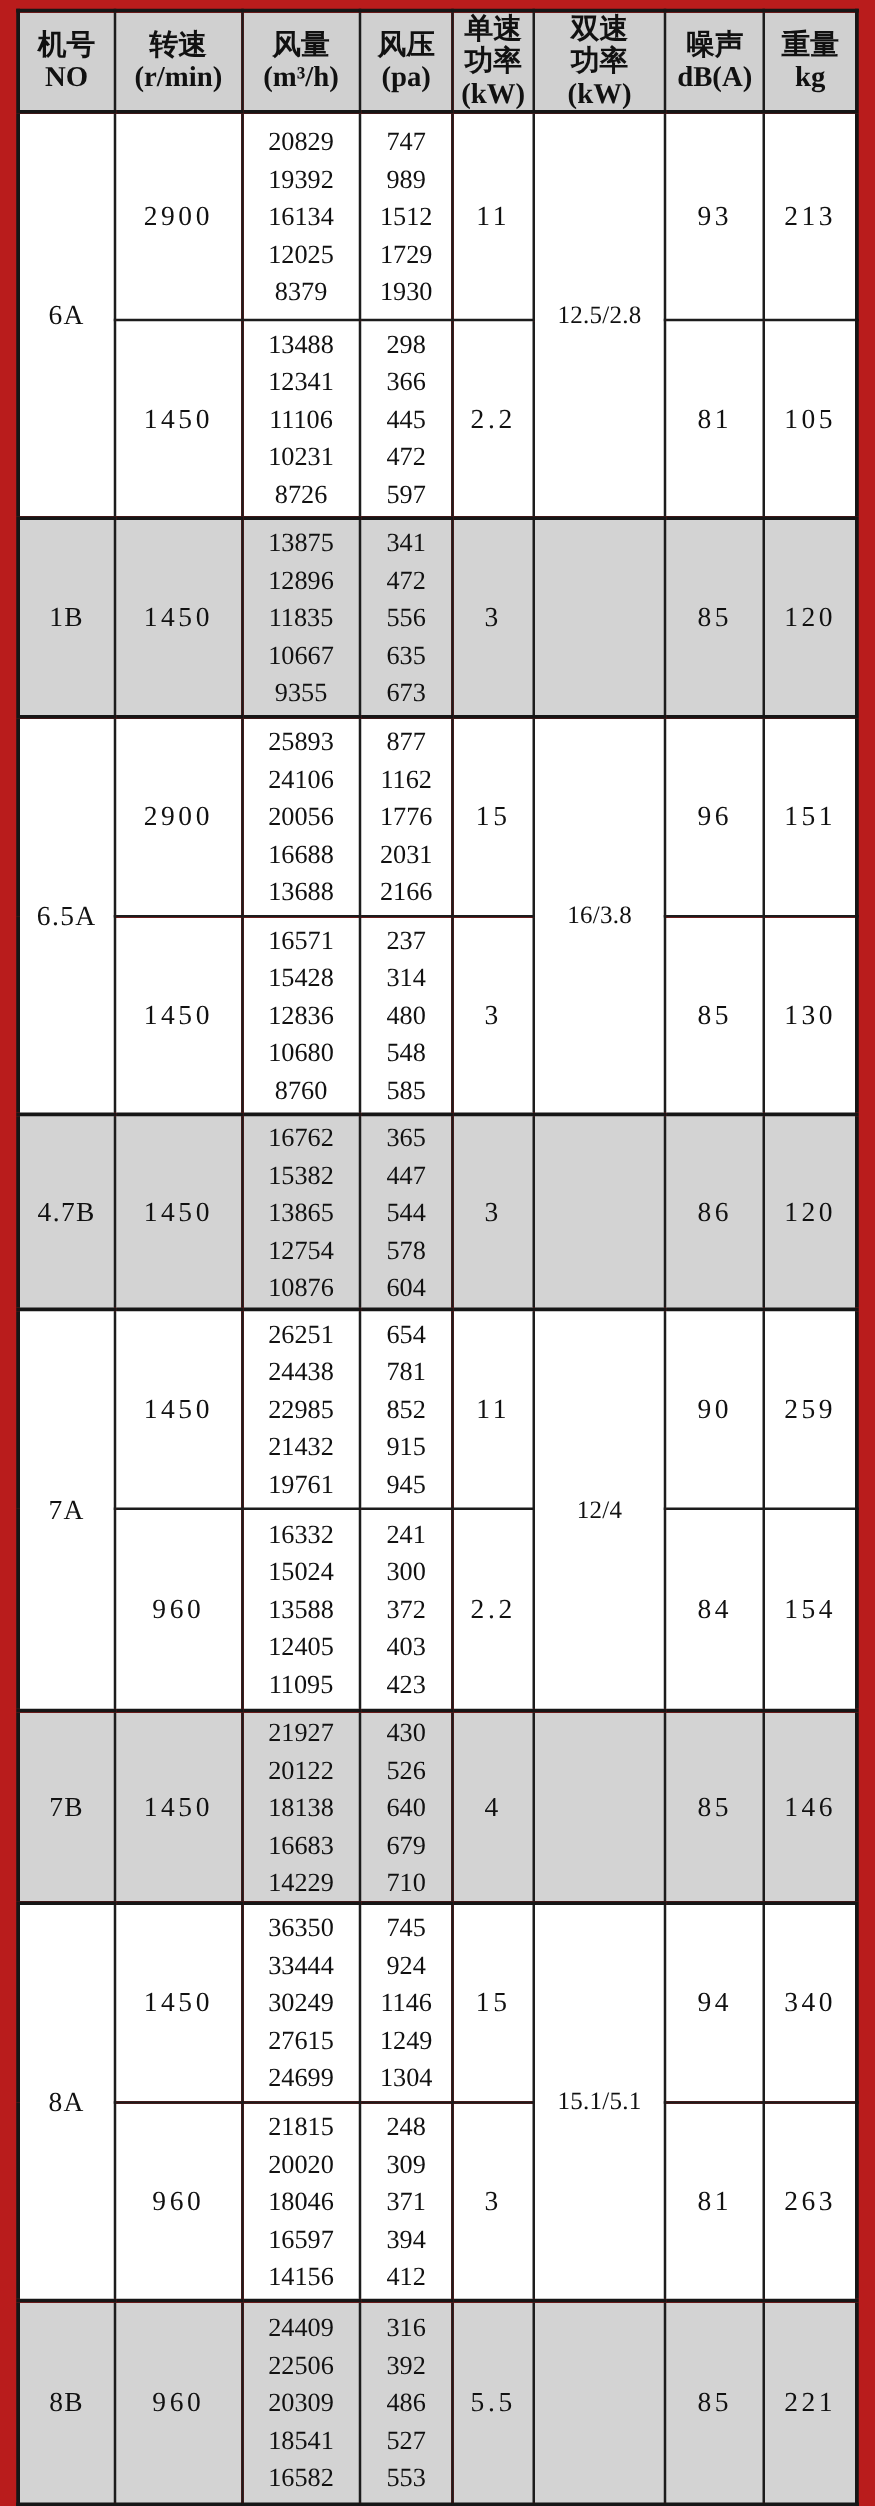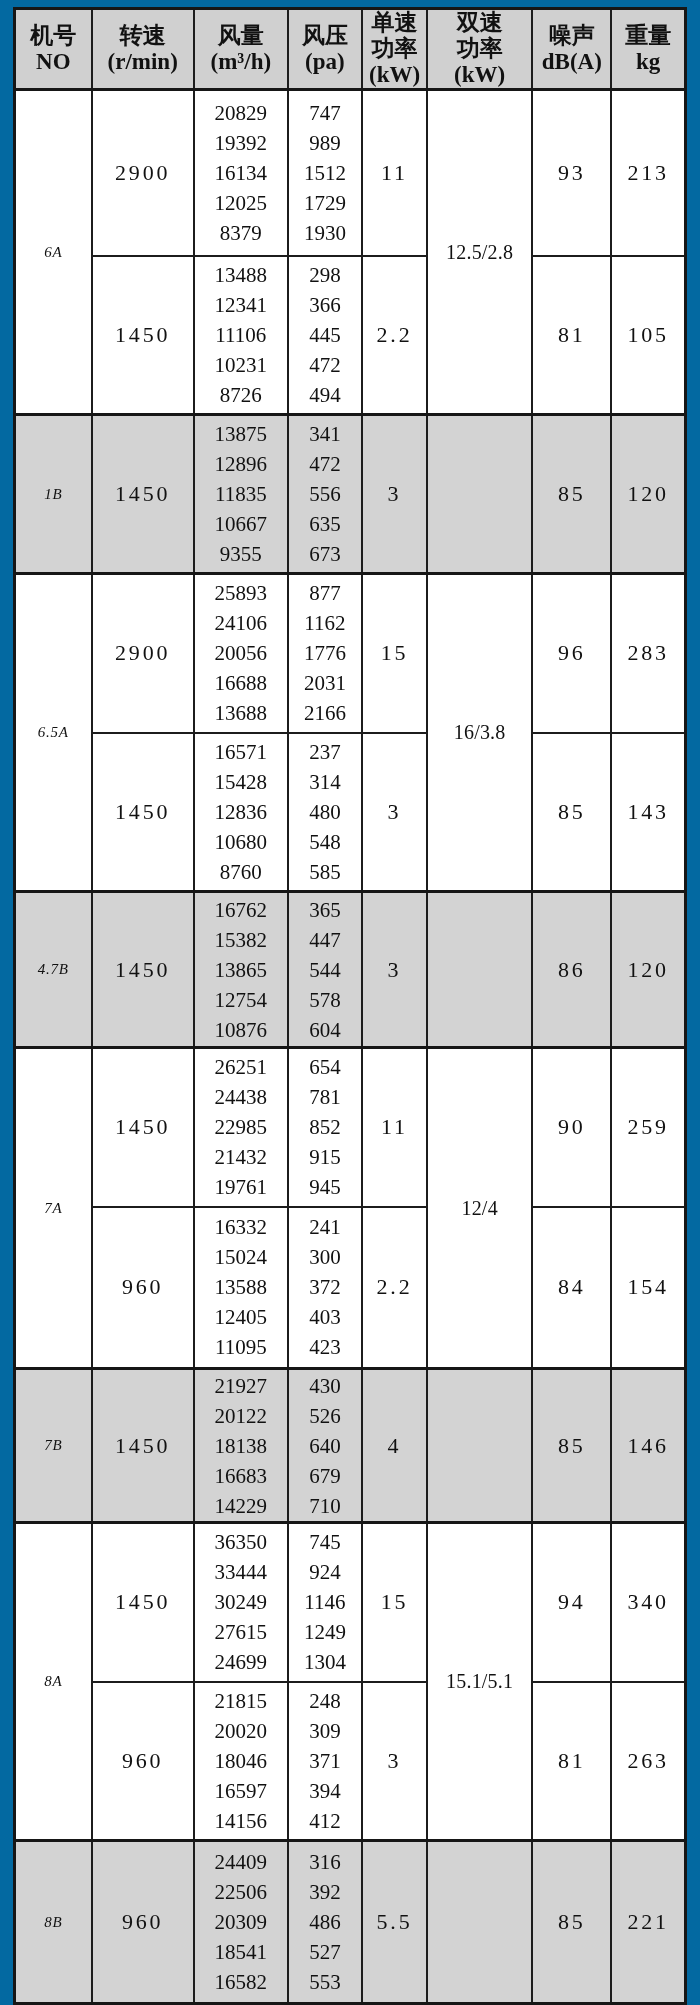--- a/index.html
+++ b/index.html
@@ -7,21 +7,21 @@
     padding: 0;
     background: #ffffff;
     font-family: "Liberation Serif", "DejaVu Serif", serif;
     color: #111111;
   }
   .page {
     width: 700px;
     height: 2005px;
     box-sizing: border-box;
     padding: 7px 13px;
-    background: #0369a1;
+    background: #b91c1c;
   }
   table.spec {
     border-collapse: collapse;
     table-layout: fixed;
     width: 674px;
     border: 3px solid #161616;
   }
   table.spec th,
   table.spec td {
     border: 2px solid #1c1c1c;
@@ -46,23 +46,22 @@
     line-height: 30px;
     white-space: pre-line;
     margin-left: 20px;
   }
   td.sp {
     font-size: 22px;
     letter-spacing: 0.13em;
     margin-left: 40px;
   }
   td.no {
-    font-size: 15px;
+    font-size: 22px;
     letter-spacing: 0.05em;
-    font-style: italic;
   }
   td.dual {
     font-size: 20px;
     letter-spacing: 0.01em;
   }
   col.c-no     { width: 77px; }
   col.c-speed  { width: 102px; }
   col.c-flow   { width: 94px; }
   col.c-press  { width: 74px; }
   col.c-single { width: 65px; }
@@ -131,21 +130,21 @@
       <td class="sp">1450</td>
       <td class="ml">13488
 12341
 11106
 10231
 8726</td>
       <td class="ml">298
 366
 445
 472
-494</td>
+597</td>
       <td class="sp">2.2</td>
       <td class="sp">81</td>
       <td class="sp">105</td>
     </tr>
 
     <tr class="g-top shade">
       <td class="no">1B</td>
       <td class="sp">1450</td>
       <td class="ml">13875
 12896
@@ -172,37 +171,37 @@
 16688
 13688</td>
       <td class="ml">877
 1162
 1776
 2031
 2166</td>
       <td class="sp">15</td>
       <td class="dual" rowspan="2">16/3.8</td>
       <td class="sp">96</td>
-      <td class="sp">283</td>
+      <td class="sp">151</td>
     </tr>
     <tr>
       <td class="sp">1450</td>
       <td class="ml">16571
 15428
 12836
 10680
 8760</td>
       <td class="ml">237
 314
 480
 548
 585</td>
       <td class="sp">3</td>
       <td class="sp">85</td>
-      <td class="sp">143</td>
+      <td class="sp">130</td>
     </tr>
 
     <tr class="g-top shade" style="height:156px">
       <td class="no">4.7B</td>
       <td class="sp">1450</td>
       <td class="ml">16762
 15382
 13865
 12754
 10876</td>

